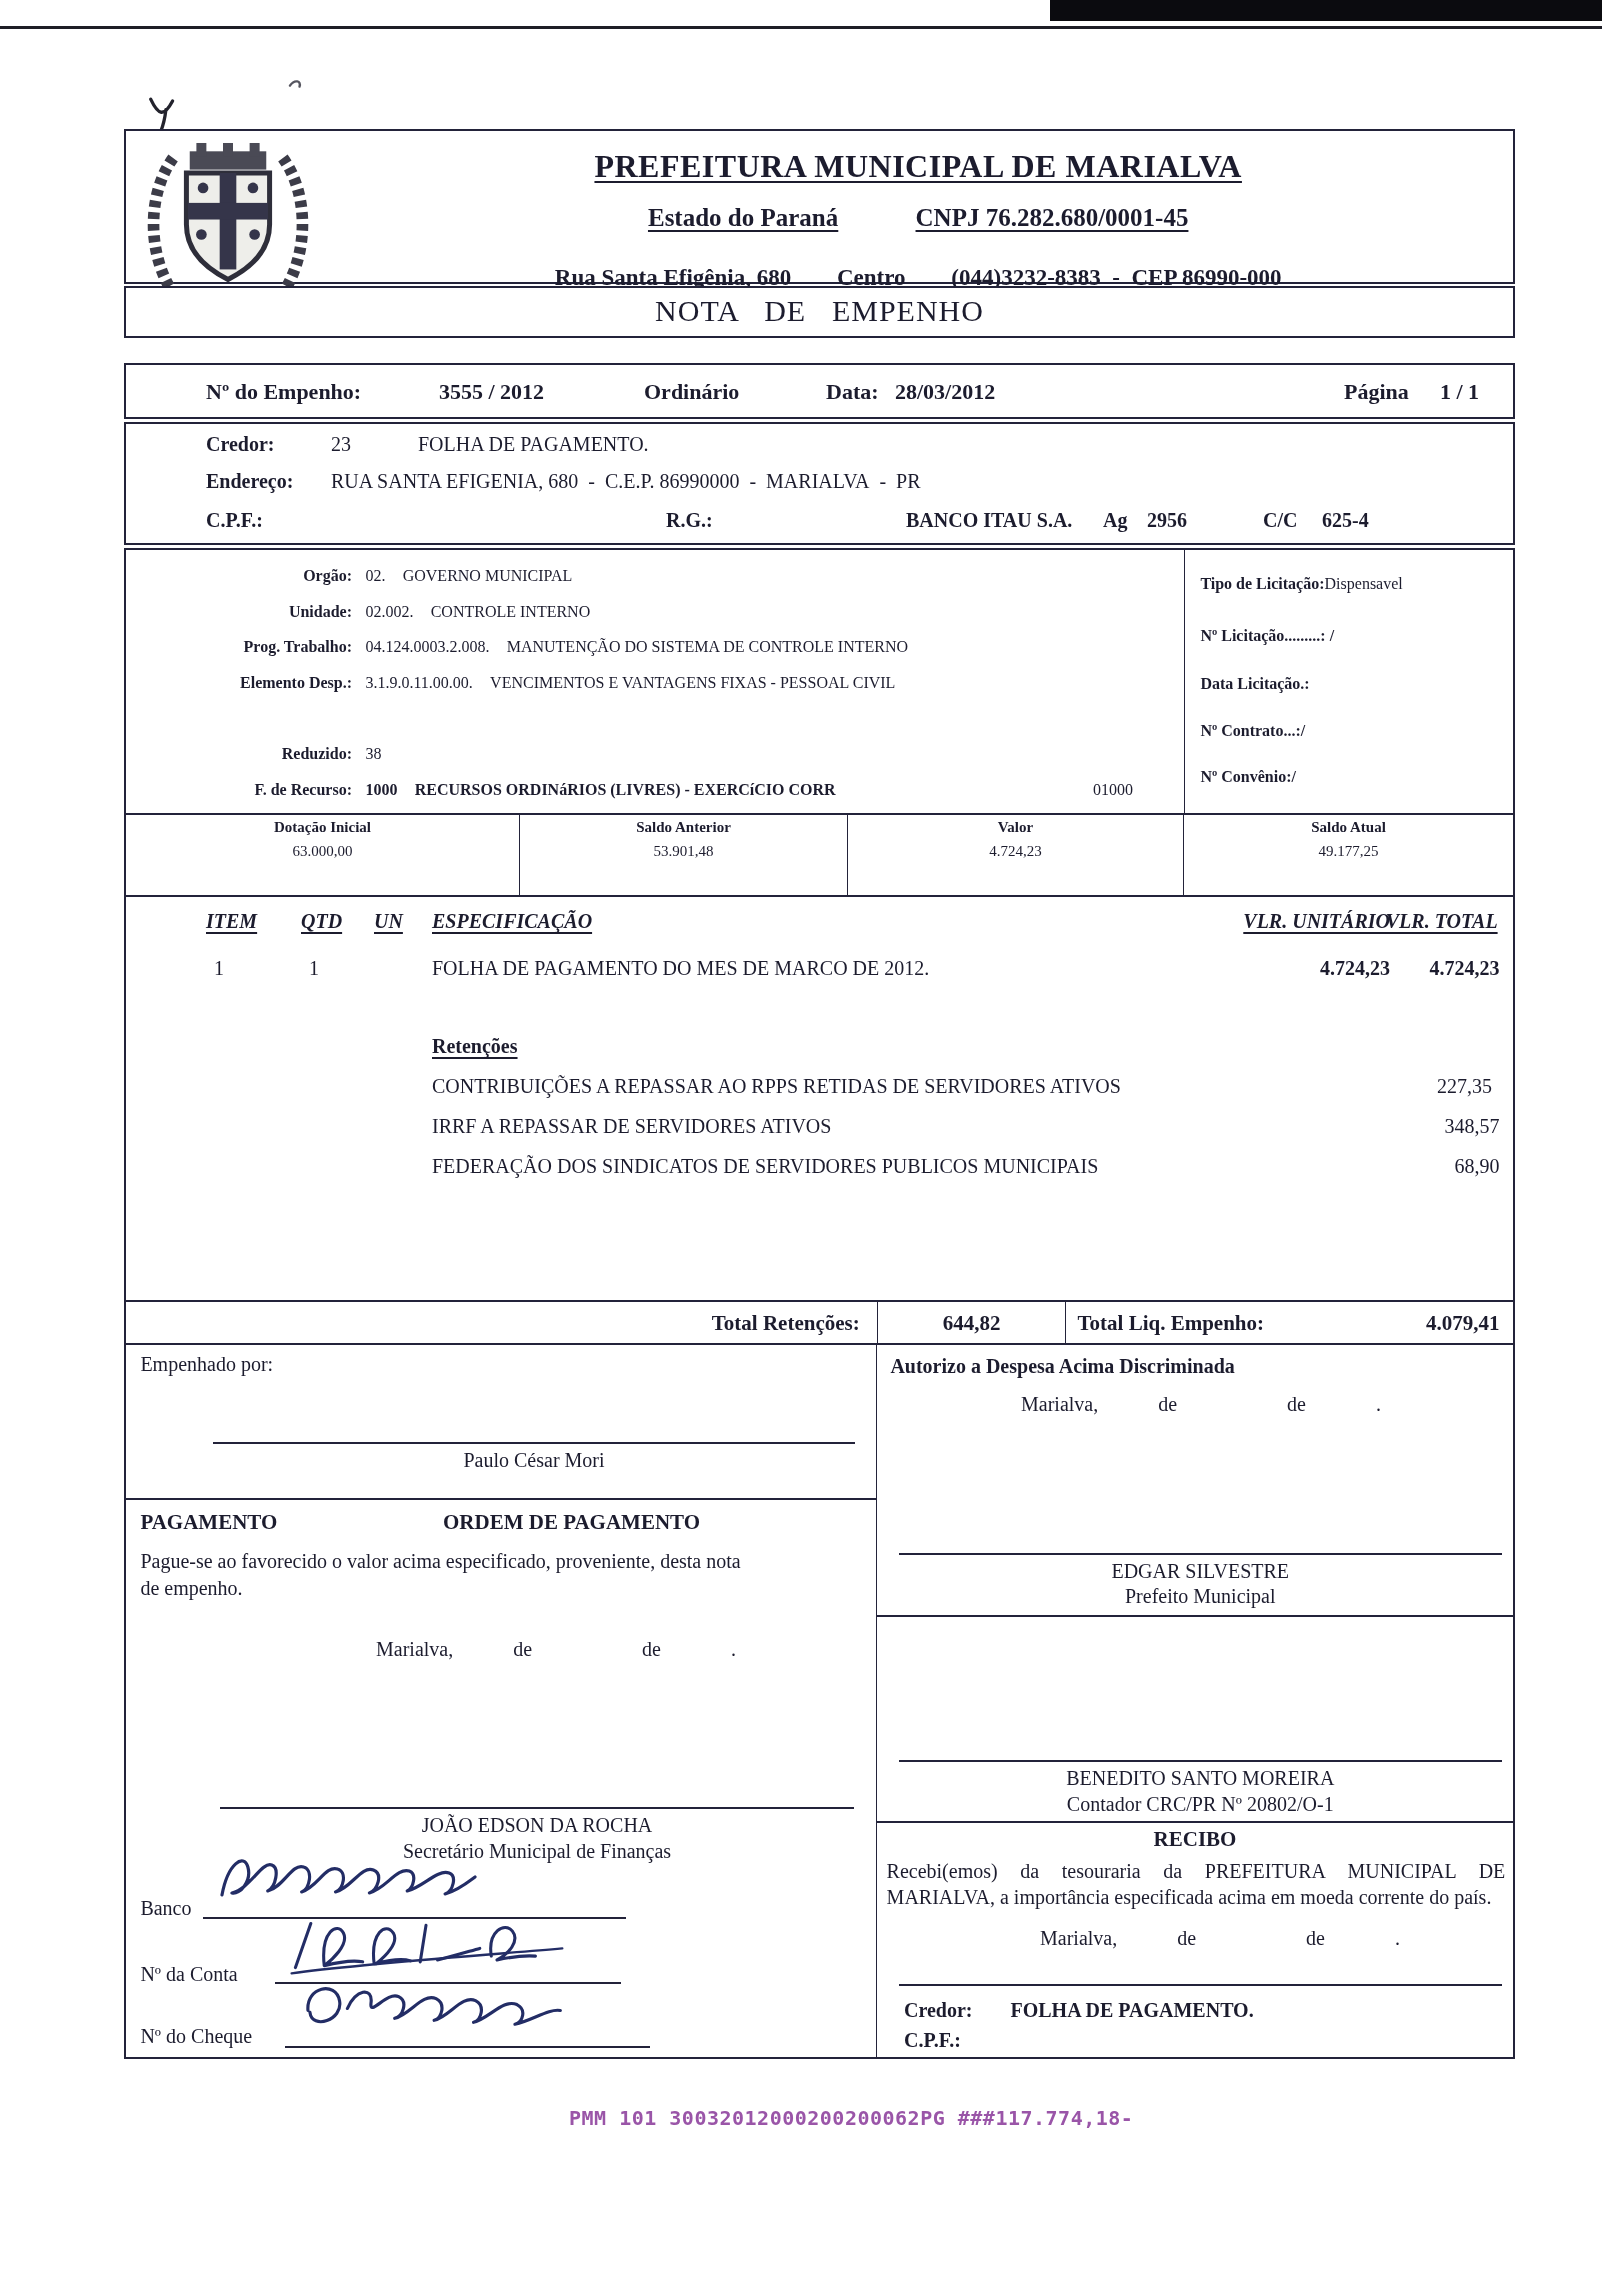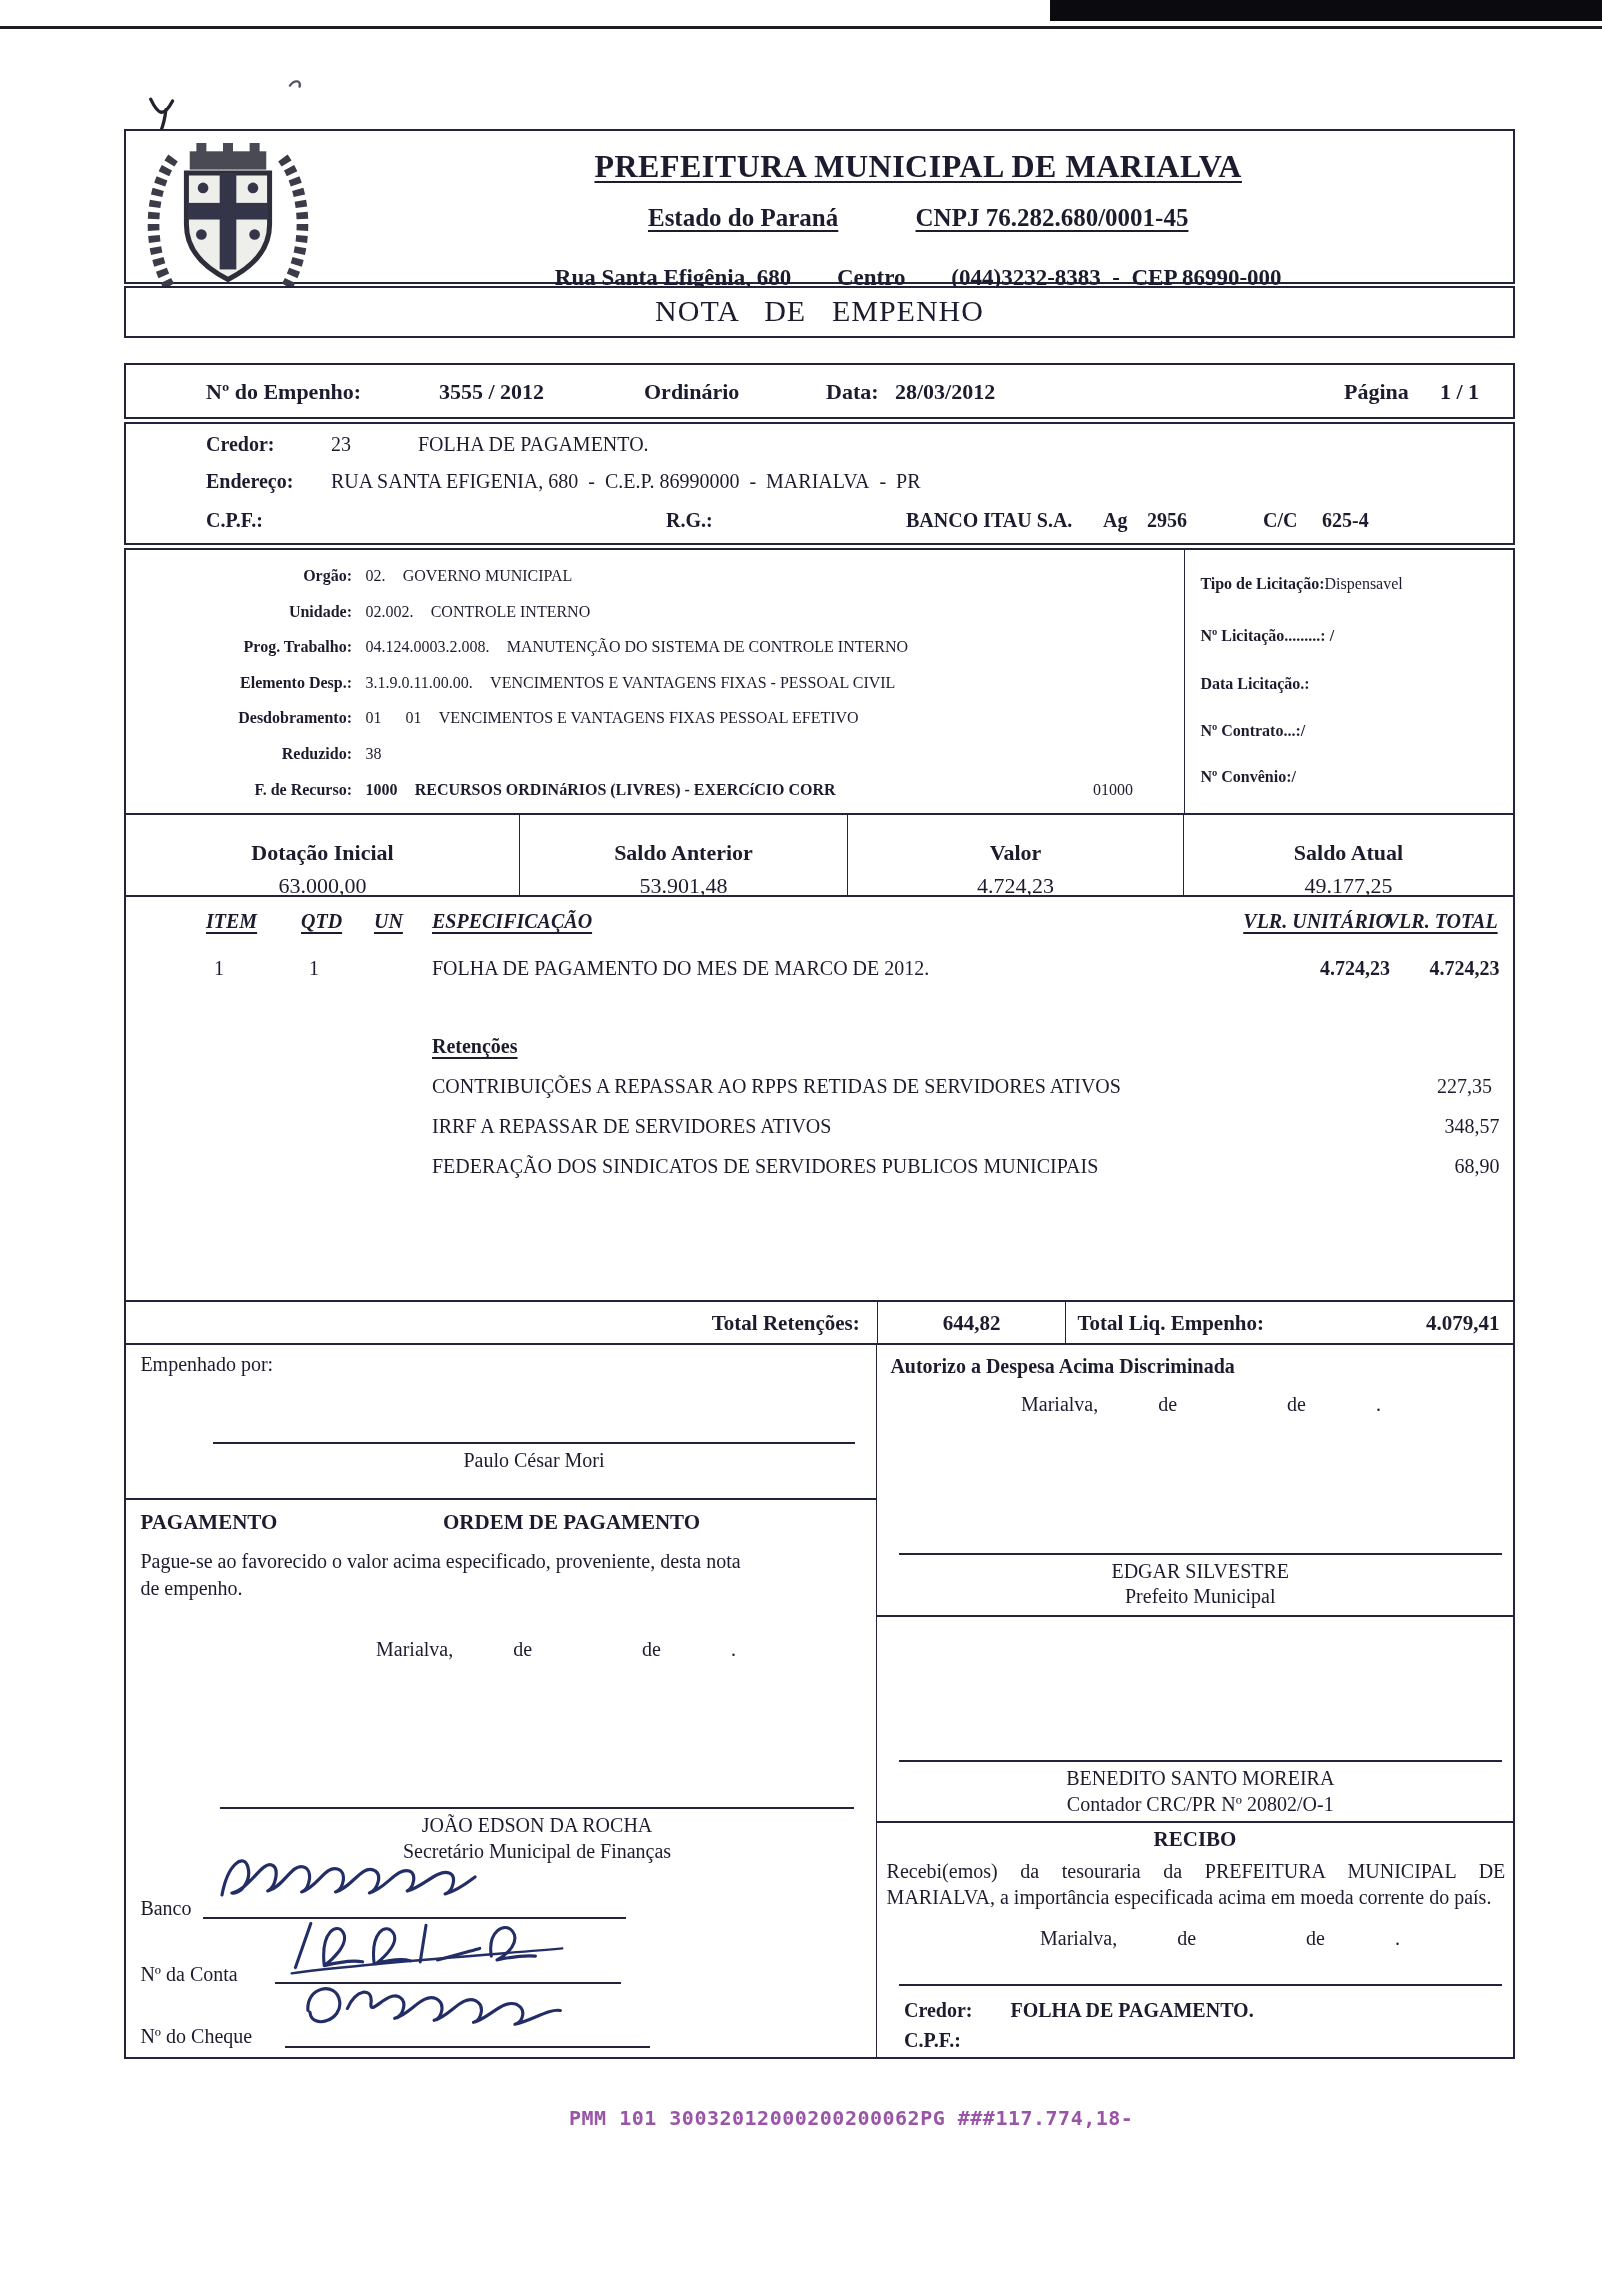--- a/index.html
+++ b/index.html
@@ -61,21 +61,21 @@
   .class-right-pane{position:absolute;left:1058px;top:0;right:0;bottom:0;border-left:1.9px solid var(--line)}
   .cl-row{position:absolute;left:0;width:1053px;display:flex;align-items:baseline}
   .cl-label{width:226px;text-align:right;font-weight:700;flex:0 0 auto}
   .cl-code{margin-left:13.4px;flex:0 0 auto}
   .cl-desc{margin-left:17.3px}
   .cl-extra{margin-left:auto;margin-right:46px}
   .lic-row{position:absolute;left:15.4px;right:5.8px;white-space:nowrap}
 
   
   .dotacao-row{height:85px;margin-top:-2.9px;display:flex}
-  .dot-cell{border-right:1.9px solid var(--line);text-align:center;padding-top:25px;font-size:22px}
+  .dot-cell{border-right:1.9px solid var(--line);text-align:center;padding-top:4px;font-size:15px}
   .dot-cell:last-child{border-right:none;flex:1}
   .dot-label{font-weight:700}
   .dot-value{margin-top:6.7px}
 
   
   .items-box{height:408px;margin-top:-2.9px;font-size:20px}
   .items-box span{position:absolute}
   .ith{font-weight:700;font-style:italic;text-decoration:underline;text-decoration-thickness:1.9px;text-underline-offset:3.8px}
 
   
@@ -189,25 +189,20 @@
       <div class="cl-row" style="top:88px">
         <span class="cl-label">Prog. Trabalho:</span>
         <span class="cl-code">04.124.0003.2.008.</span>
         <span class="cl-desc">MANUTENÇÃO DO SISTEMA DE CONTROLE INTERNO</span>
       </div>
       <div class="cl-row" style="top:124px">
         <span class="cl-label">Elemento Desp.:</span>
         <span class="cl-code">3.1.9.0.11.00.00.</span>
         <span class="cl-desc">VENCIMENTOS E VANTAGENS FIXAS - PESSOAL CIVIL</span>
       </div>
-      <div class="cl-row" style="top:159px">
-        <span class="cl-label">Desdobramento:</span>
-        <span class="cl-code">01&nbsp;&nbsp;&nbsp;&nbsp;&nbsp;&nbsp;01</span>
-        <span class="cl-desc">VENCIMENTOS E VANTAGENS FIXAS PESSOAL EFETIVO</span>
-      </div>
       <div class="cl-row" style="top:195px">
         <span class="cl-label">Reduzido:</span>
         <span class="cl-code">38</span>
       </div>
       <div class="cl-row" style="top:231px">
         <span class="cl-label">F. de Recurso:</span>
         <span class="cl-code b">1000</span>
         <span class="cl-desc b">RECURSOS ORDINáRIOS (LIVRES) - EXERCíCIO CORR</span>
         <span class="cl-extra">01000</span>
       </div>

